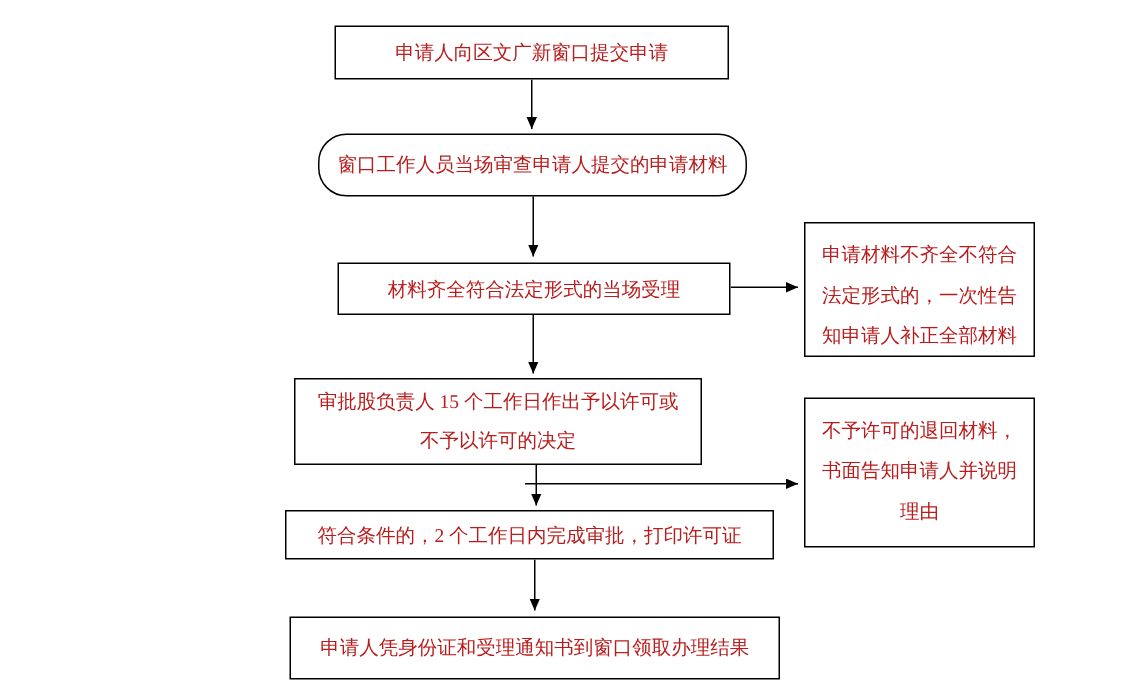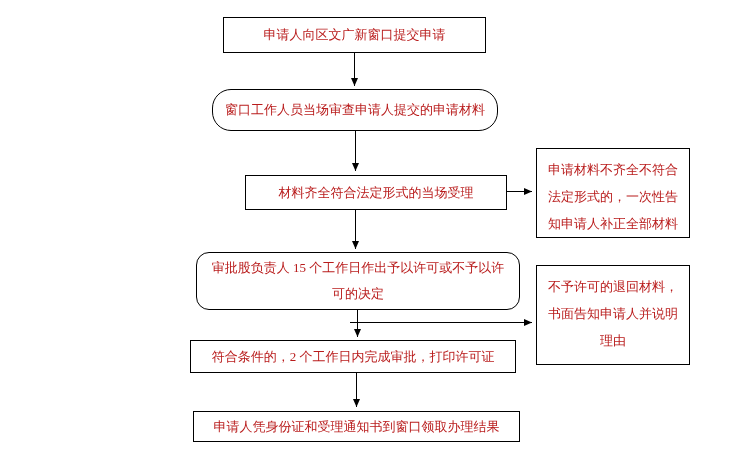--- a/index.html
+++ b/index.html
@@ -36,24 +36,24 @@
     padding: 0 8px;
   }
   .node.side {
     display: block;
     text-align: center;
     padding: 7px 9px 0 9px;
     line-height: 27px;
   }
   #node-submit   { left: 223px; top: 17px;  width: 263px; height: 36px; }
   #node-review   { left: 212px; top: 89px;  width: 286px; height: 42px; padding: 0 4px; border-radius: 19px; }
-  #node-accept   { left: 225px; top: 175px; width: 262px; height: 35px; margin-left: 20px; }
-  #node-decision { left: 196px; top: 252px; width: 324px; height: 58px; padding: 0 10px; border-radius: 13px; }
+  #node-accept   { left: 225px; top: 175px; width: 262px; height: 35px; }
+  #node-decision { left: 196px; top: 252px; width: 272px; height: 58px; padding: 0 10px; }
   #node-approve  { left: 190px; top: 340px; width: 326px; height: 33px; padding: 0 0; }
-  #node-collect  { left: 193px; top: 411px; width: 327px; height: 31px; padding: 0 4px; text-align: center; }
+  #node-collect  { left: 193px; top: 411px; width: 327px; height: 42px; padding: 0 4px; text-align: center; }
   #node-supplement { left: 536px; top: 148px; width: 154px; height: 90px; }
   #node-reject     { left: 536px; top: 265px; width: 154px; height: 100px; }
 </style>
 </head>
 <body>
 
 <div id="canvas">
 
   <svg id="connectors" width="748" height="466" viewBox="0 0 748 466">
     <defs>

